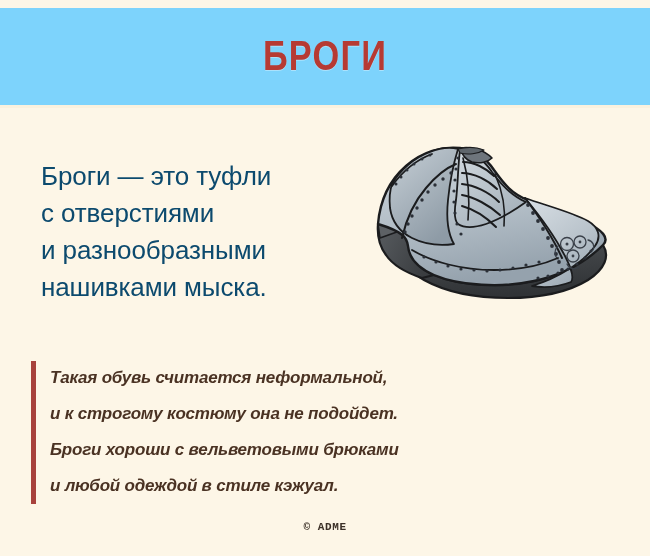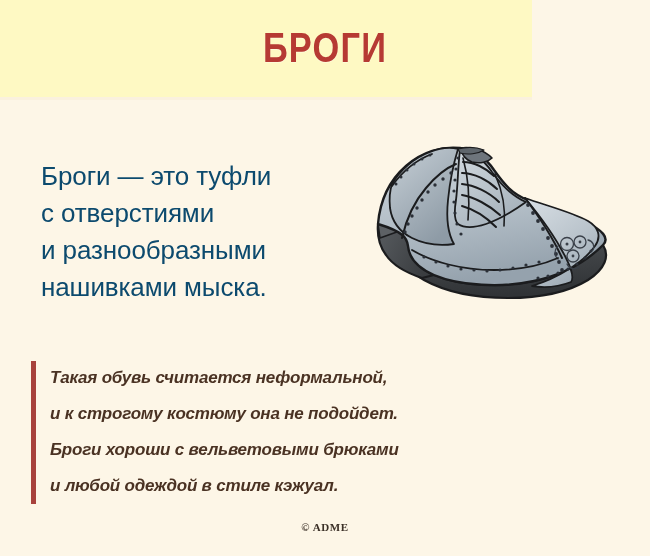--- a/index.html
+++ b/index.html
@@ -20,24 +20,24 @@
     width: 650px;
     height: 556px;
     background: #fdf6e7;
     box-sizing: border-box;
   }
 
   
   #header-band {
     position: absolute;
     left: 0;
-    top: 0;
-    width: 532px;
+    top: 8px;
+    width: 650px;
     height: 100px;
-    background: #fef9c3;
+    background: #7dd3fc;
   }
   #header-band::after {
     content: "";
     position: absolute;
     left: 0;
     bottom: 0;
     width: 100%;
     height: 3px;
     background: #faf1de;
   }
@@ -104,21 +104,21 @@
     letter-spacing: -0.2px;
   }
 
   
   #footer-credit {
     position: absolute;
     left: 0;
     top: 521px;
     width: 650px;
     text-align: center;
-    font-family: Liberation Serif, serif;
+    font-family: Liberation Mono, monospace;
     font-weight: bold;
     font-size: 11px;
     letter-spacing: 0.6px;
     color: #3b3027;
   }
 
   
   #shoe-illustration {
     position: absolute;
     left: 362px;

